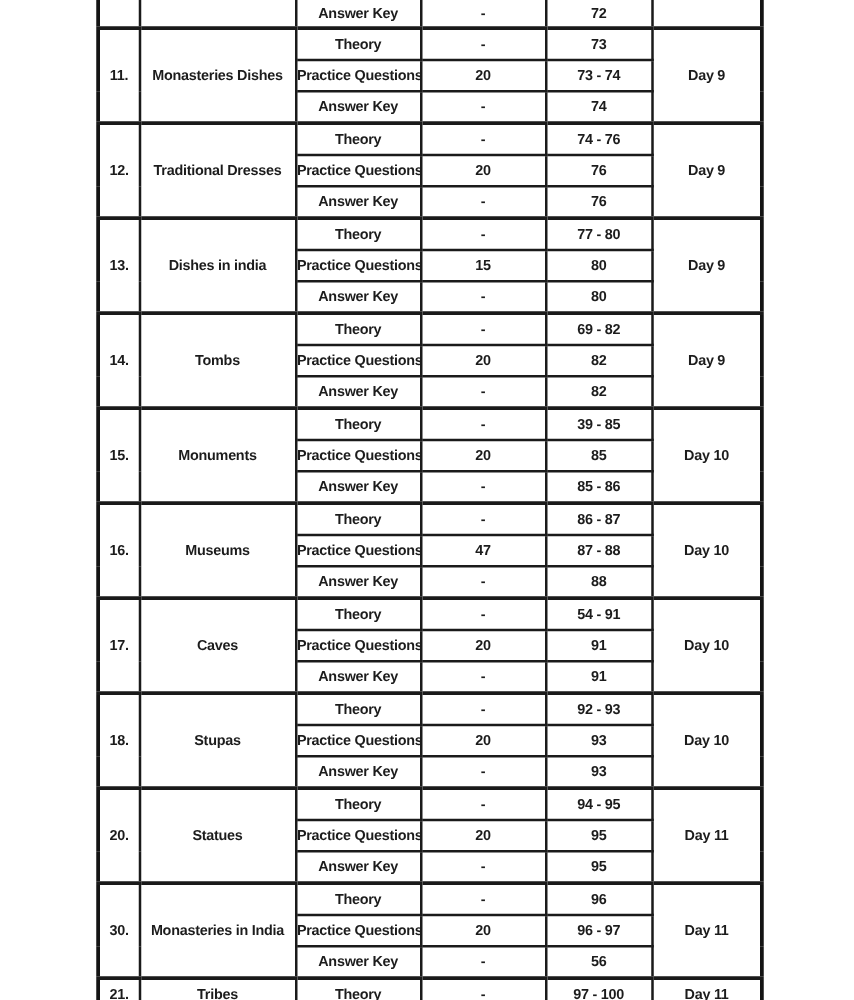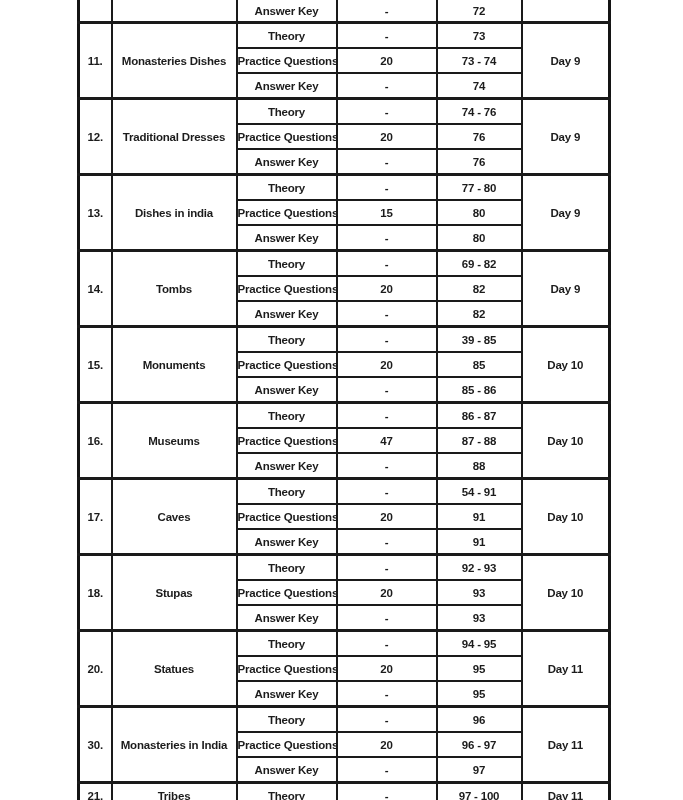--- a/index.html
+++ b/index.html
@@ -253,21 +253,21 @@
           <td class="col-day" rowspan="3">Day 11</td>
         </tr>
         <tr>
           <td class="col-type">Practice Questions</td>
           <td class="col-count">20</td>
           <td class="col-pages">96 - 97</td>
         </tr>
         <tr>
           <td class="col-type">Answer Key</td>
           <td class="col-count">-</td>
-          <td class="col-pages">97</td>
+          <td class="col-pages">56</td>
         </tr>
         <tr class="group-start">
           <td class="col-serial">21.</td>
           <td class="col-topic">Tribes</td>
           <td class="col-type">Theory</td>
           <td class="col-count">-</td>
           <td class="col-pages">97 - 100</td>
           <td class="col-day">Day 11</td>
         </tr>
       </tbody>

